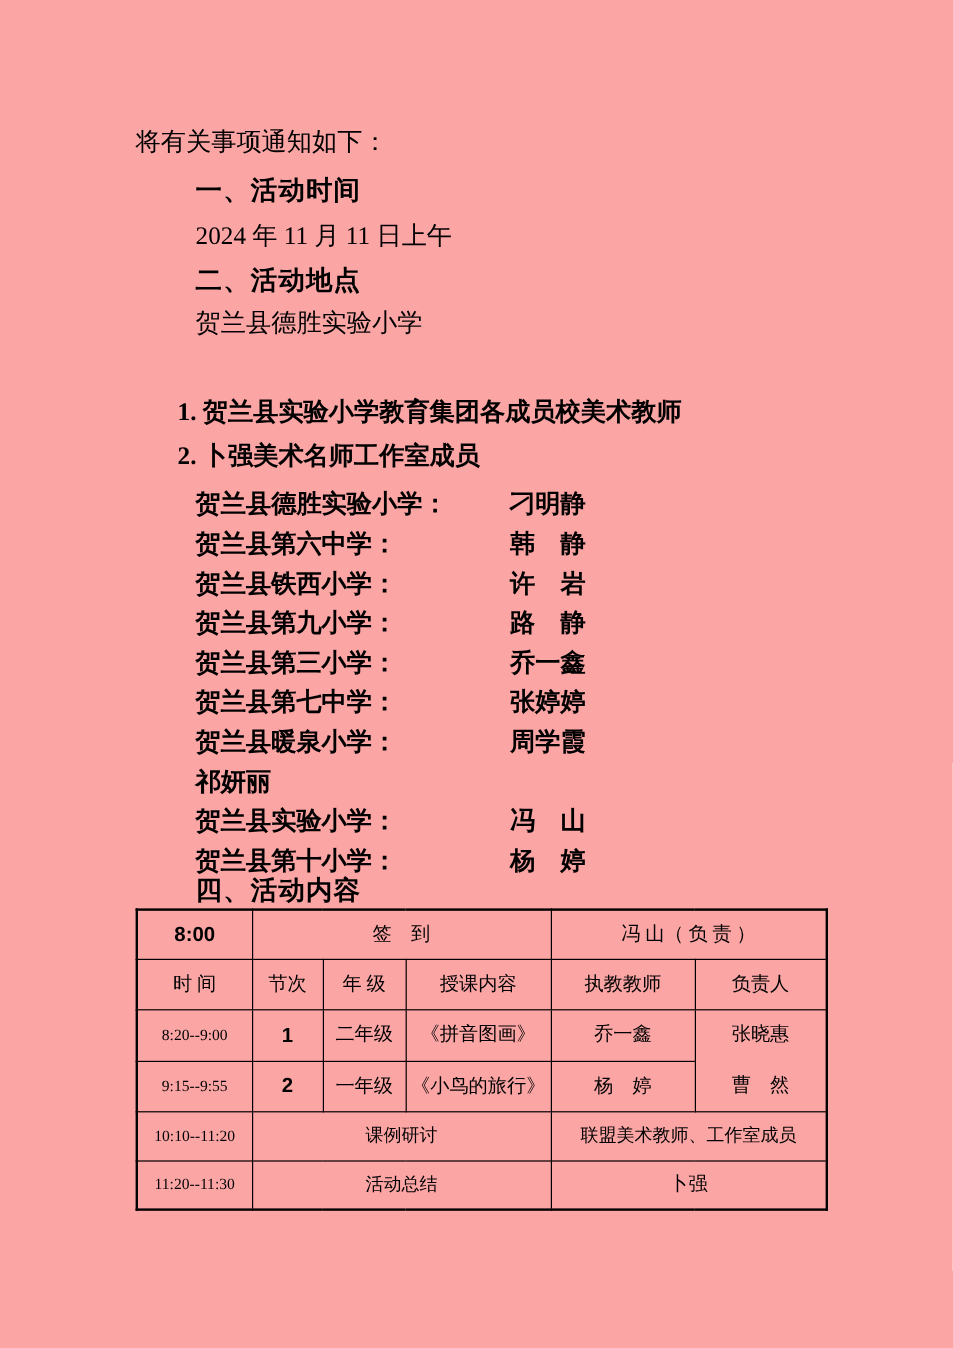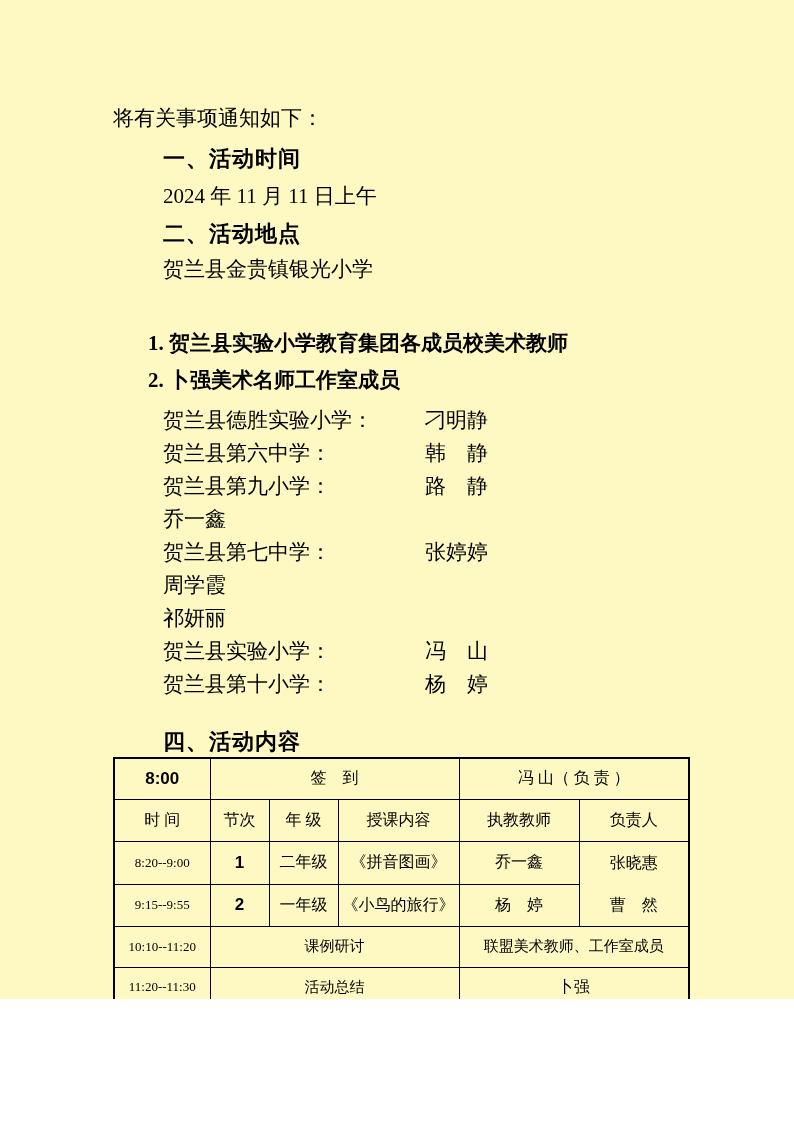--- a/index.html
+++ b/index.html
@@ -1,34 +1,34 @@
 <!DOCTYPE html>
 <html><head>
 <meta charset="utf-8">
 <style>
   html,body { margin:0; padding:0; background:#ffffff; }
   .page {
-    position:relative; width:794px; height:999px; background:#fef9c3;
+    position:relative; width:794px; height:1123px; background:#fca5a5;
     color:#000; font-family:"Liberation Serif","DejaVu Serif",serif;
     overflow:hidden;
   }
   .abs { position:absolute; white-space:nowrap; }
   .body-line { font-size:21px; }
   .h-black { font-family:"Liberation Sans","DejaVu Sans",sans-serif; font-weight:bold; font-size:22px; letter-spacing:1px; }
   .intro { left:113px; top:104px; }
   .h1 { left:163px; top:144px; }
   .t1 { left:163px; top:182px; }
   .h2 { left:163px; top:219px; }
   .t2 { left:163px; top:255px; }
   .h3 { left:163px; top:292px; }
   .item { left:148px; font-weight:bold; font-size:21px; }
   .item1 { top:329px; }
   .item2 { top:366px; }
   .members { left:163px; top:404px; width:440px; }
-  .member-row { display:flex; height:33px; line-height:33px; font-size:21px; }
+  .member-row { display:flex; height:33px; line-height:33px; font-size:21px;font-weight:bold; }
   .member-school { width:262px; }
   .h4 { left:163px; top:727px; }
   .sched { left:113px; top:757px; }
   table.schedule { border-collapse:collapse; table-layout:fixed; width:575px; border:2px solid #000; }
   table.schedule td { border:1px solid #000; text-align:center; vertical-align:middle; padding:0; overflow:hidden; }
   tr.r1 { height:41px;margin-left:38px; } tr.r2 { height:42px; } tr.r3 { height:43px;margin-top:43px; }
   tr.r4 { height:41px; } tr.r5 { height:41px;padding-left:12px; } tr.r6 { height:41px; }
   .c-time { font-size:13px; }
   .c-kai  { font-size:16px; }
   .c-kai-sm { font-size:15px; }
@@ -39,46 +39,52 @@
 <body>
 
 <div class="page">
 
   <div class="abs intro body-line">将有关事项通知如下：</div>
 
   <div class="abs h1 h-black">一、活动时间</div>
   <div class="abs t1 body-line">2024 年 11 月 11 日上午</div>
 
   <div class="abs h2 h-black">二、活动地点</div>
-  <div class="abs t2 body-line">贺兰县金贵镇银光小学</div>
+  <div class="abs t2 body-line">贺兰县德胜实验小学</div>
 
   <div class="abs item item1">1. 贺兰县实验小学教育集团各成员校美术教师</div>
   <div class="abs item item2">2. 卜强美术名师工作室成员</div>
 
   <div class="abs members">
     <div class="member-row">
       <span class="member-school">贺兰县德胜实验小学：</span>
       <span class="member-name">刁明静</span>
     </div>
     <div class="member-row">
       <span class="member-school">贺兰县第六中学：</span>
       <span class="member-name">韩　静</span>
     </div>
     <div class="member-row">
+      <span class="member-school">贺兰县铁西小学：</span>
+      <span class="member-name">许　岩</span>
+    </div>
+    <div class="member-row">
       <span class="member-school">贺兰县第九小学：</span>
       <span class="member-name">路　静</span>
     </div>
     <div class="member-row">
+      <span class="member-school">贺兰县第三小学：</span>
       <span class="member-name">乔一鑫</span>
     </div>
     <div class="member-row">
       <span class="member-school">贺兰县第七中学：</span>
       <span class="member-name">张婷婷</span>
     </div>
     <div class="member-row">
+      <span class="member-school">贺兰县暖泉小学：</span>
       <span class="member-name">周学霞</span>
     </div>
     <div class="member-row">
       <span class="member-name">祁妍丽</span>
     </div>
     <div class="member-row">
       <span class="member-school">贺兰县实验小学：</span>
       <span class="member-name">冯　山</span>
     </div>
     <div class="member-row">

